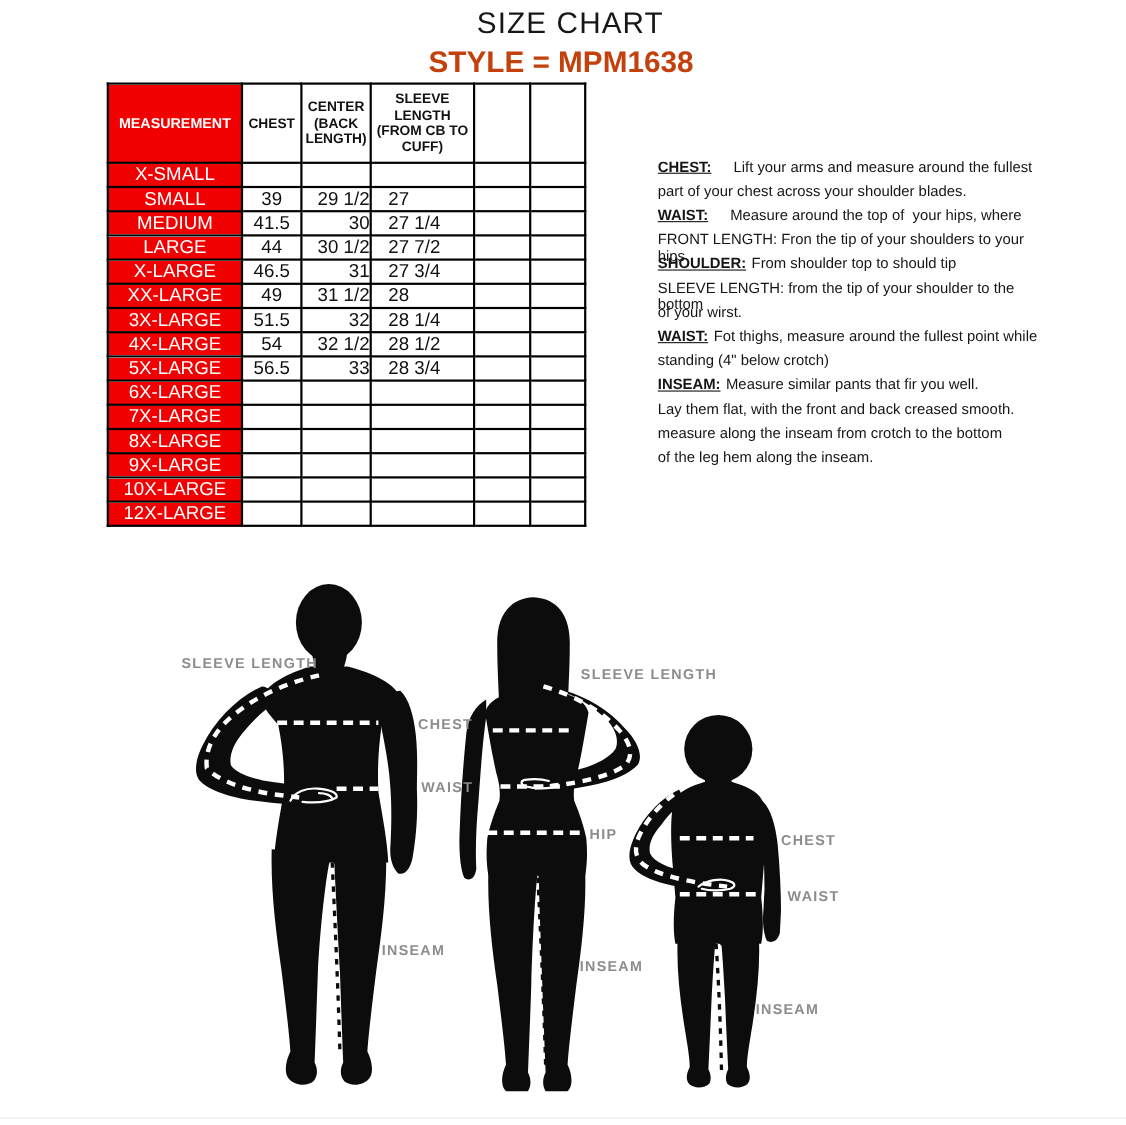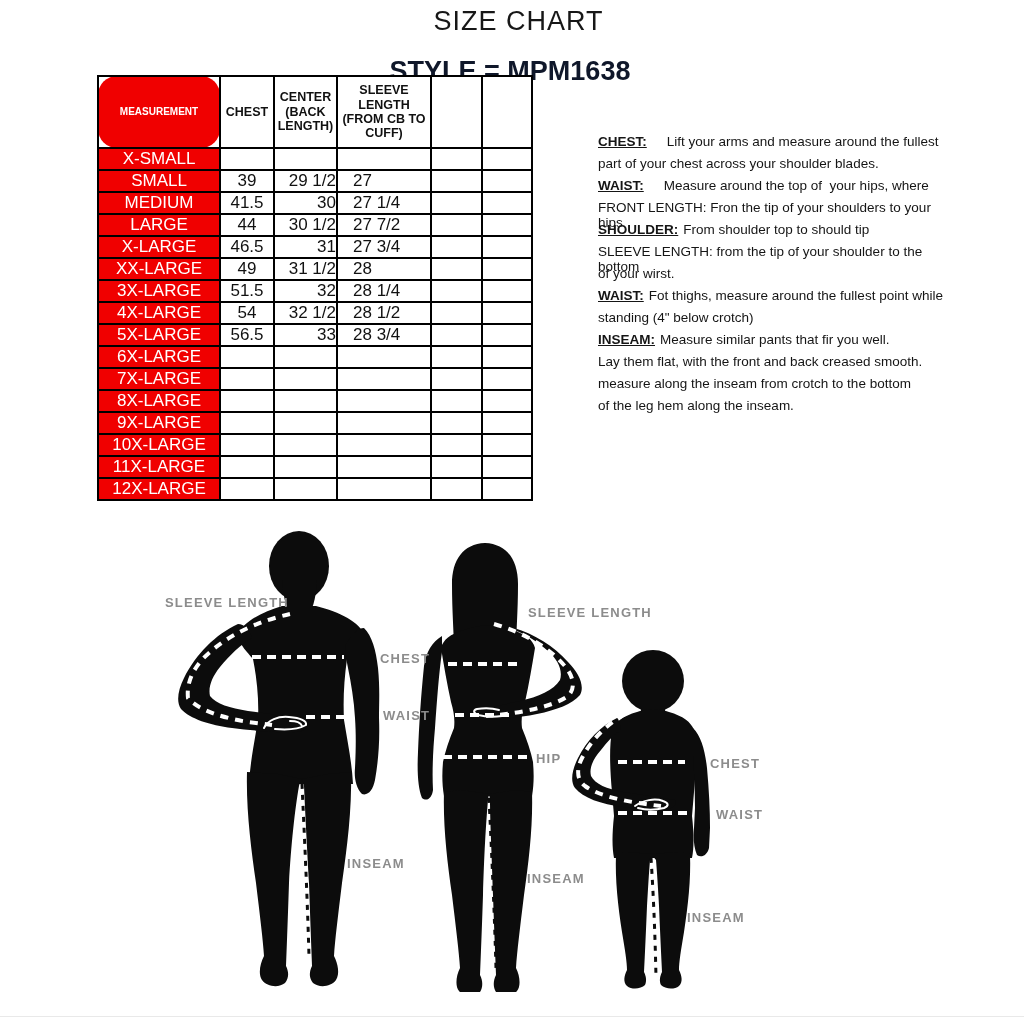--- a/index.html
+++ b/index.html
@@ -1,34 +1,34 @@
 <!DOCTYPE html>
 <html><head>
 <meta charset="utf-8">
 <style>
   html,body{margin:0;padding:0;background:#fff;}
   #canvas{position:relative;width:1024px;height:1023px;background:#ffffff;overflow:hidden;
           font-family:"Liberation Sans", sans-serif;color:#111;}
   
   .title-wrap{position:absolute;left:0;top:6px;width:1020px;text-align:center;}
   #main-title{font-size:27px;font-weight:400;letter-spacing:1px;color:#171717;padding-left:17px;}
-  #style-title{font-size:27px;font-weight:700;margin-top:19px;color:#0f172a;}
+  #style-title{font-size:27px;font-weight:700;margin-top:4px;color:#c2410c;}
   
   #size-table{position:absolute;left:97px;top:75px;border-collapse:collapse;table-layout:fixed;}
   #size-table td,#size-table th{border:2px solid #000;padding:0;overflow:hidden;}
   #size-table th{height:70px;font-size:12.5px;font-weight:700;line-height:1.15;text-align:center;vertical-align:middle;background:#fff;}
-  #size-table th.red{font-size:10px;border-radius:19px;}
+  #size-table th.red{font-size:13px;}
   #size-table td{height:18px;font-size:17px;vertical-align:middle;background:#fff;white-space:nowrap;}
   .red{background:#f00000 !important;color:#fff;}
   td.rowlabel{font-size:12.5px;font-weight:400;text-align:center;}
   td.c-chest{text-align:center;}
   td.c-center{text-align:right;padding-left:9px !important;}
   td.c-sleeve{text-align:left;padding-left:15px !important;margin-top:28px;}
   
-  #instructions{position:absolute;left:598px;top:134px;width:350px;}
+  #instructions{position:absolute;left:598px;top:144px;width:350px;}
   .instr-line{height:22px;font-size:13.5px;color:#151515;white-space:pre-wrap;}
   .instr-line .k{font-weight:700;text-decoration:underline;margin-right:5px;}
   .instr-line .k.gap{margin-right:20px;}
   
   .fig-label{position:absolute;font-size:13px;font-weight:600;letter-spacing:1.2px;color:#8c8c8c;white-space:nowrap;}
   
   .fig{position:absolute;}
   .sil{fill:#0c0c0c;stroke:none;}
   .mline{fill:none;stroke:#fff;stroke-width:4;stroke-dasharray:9 6;}
   .sleeveline{fill:none;stroke:#fff;stroke-width:4;stroke-dasharray:8 7;}
@@ -165,28 +165,20 @@
         <tr>
           <td class="rowlabel red">9X-LARGE</td>
           <td class="c-chest"></td>
           <td class="c-center"></td>
           <td class="c-sleeve"></td>
           <td></td>
           <td></td>
         </tr>
         <tr>
           <td class="rowlabel red">10X-LARGE</td>
-          <td class="c-chest"></td>
-          <td class="c-center"></td>
-          <td class="c-sleeve"></td>
-          <td></td>
-          <td></td>
-        </tr>
-        <tr>
-          <td class="rowlabel red">11X-LARGE</td>
           <td class="c-chest"></td>
           <td class="c-center"></td>
           <td class="c-sleeve"></td>
           <td></td>
           <td></td>
         </tr>
         <tr>
           <td class="rowlabel red">12X-LARGE</td>
           <td class="c-chest"></td>
           <td class="c-center"></td>

